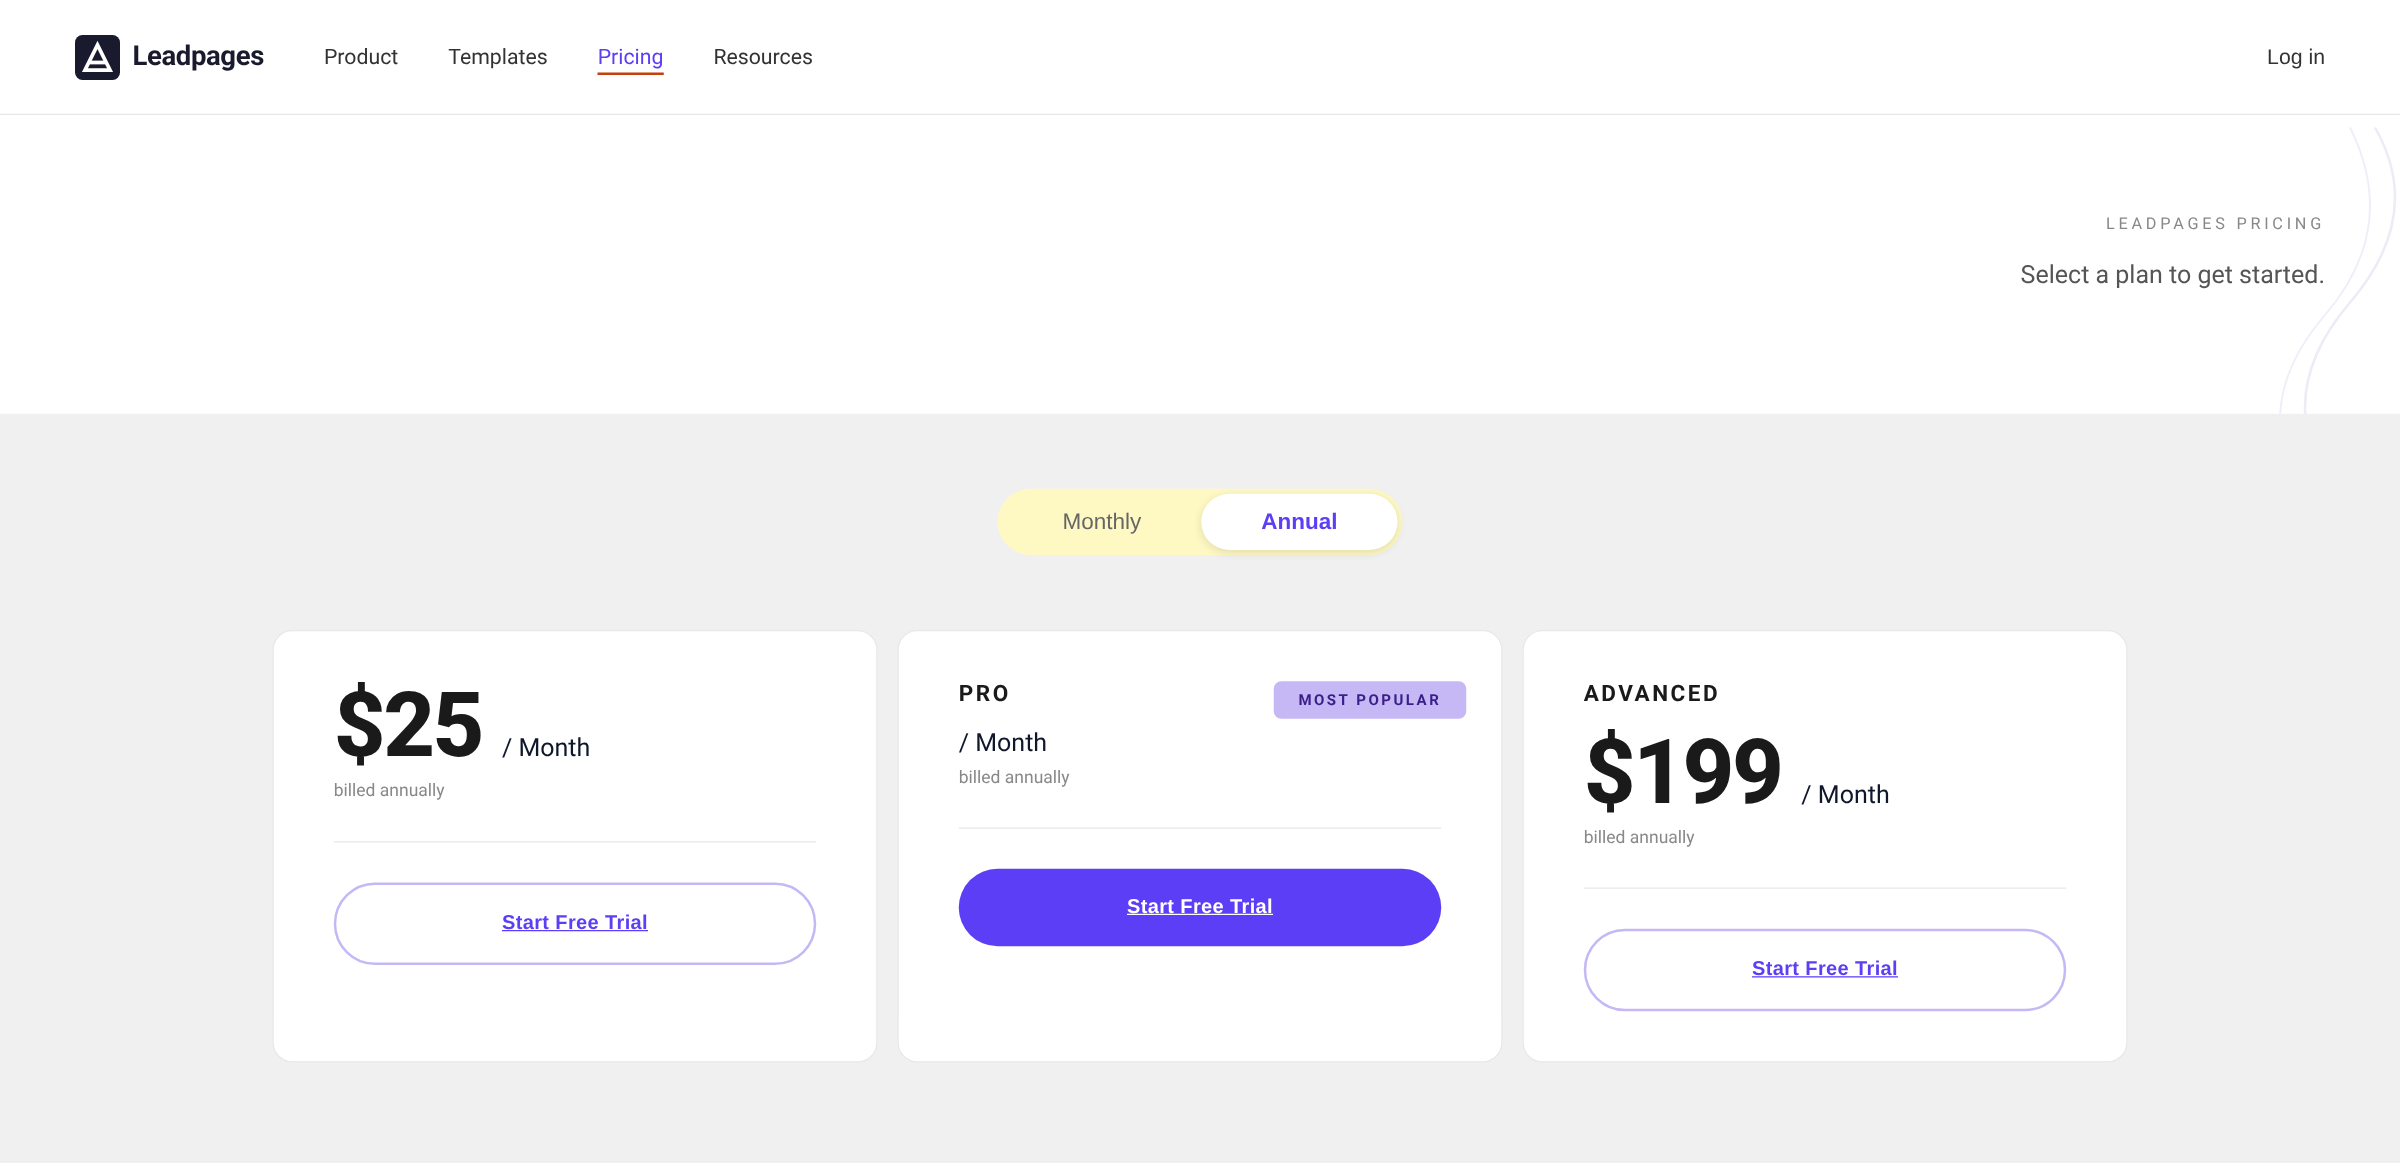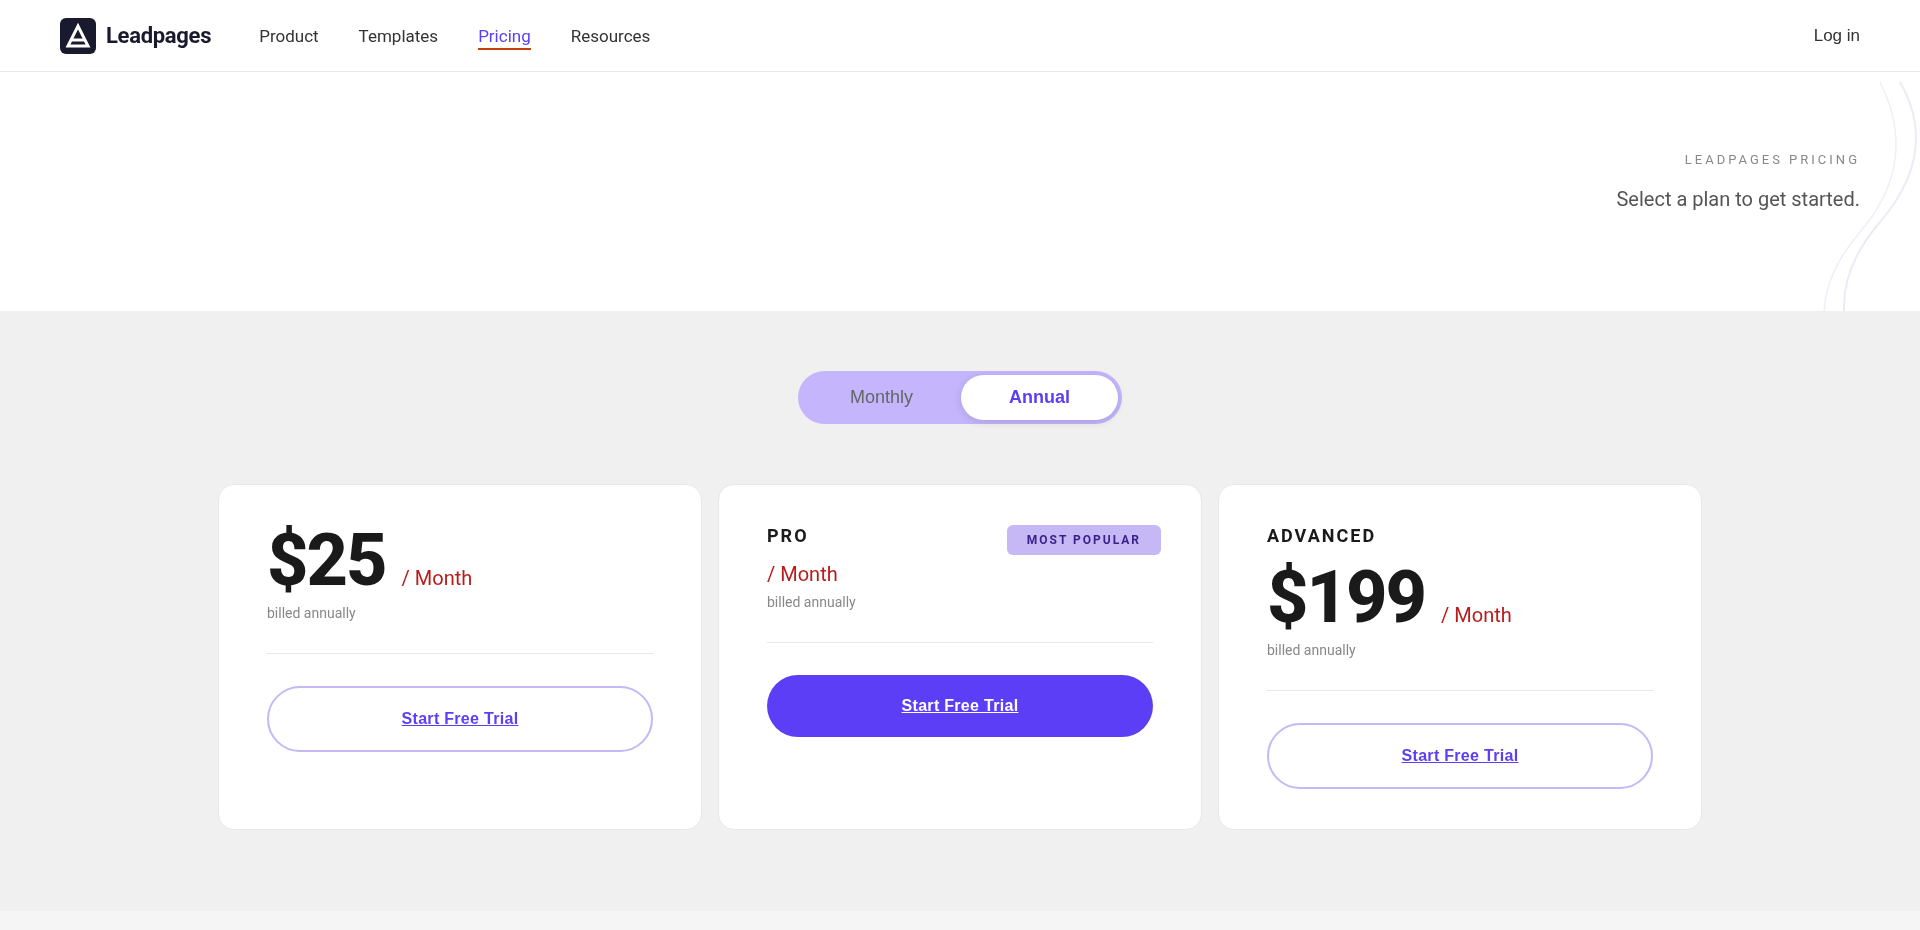--- a/index.html
+++ b/index.html
@@ -11,21 +11,21 @@
       min-height: 930px;
       overflow-x: hidden;
     }
 
     
     .navbar {
       background: #ffffff;
       display: flex;
       align-items: center;
       padding: 0 60px;
-      height: 72px;
+      height: 92px;
       border-bottom: 1px solid #e8e8e8;
       position: relative;
       z-index: 10;
     }
 
     .logo-area {
       display: flex;
       align-items: center;
       gap: 10px;
       margin-right: 48px;
@@ -120,21 +120,21 @@
     }
 
     
     .billing-toggle {
       display: flex;
       justify-content: center;
       margin-bottom: 60px;
     }
 
     .toggle-container {
-      background: #c4b5fd;
+      background: #fef9c3;
       border-radius: 50px;
       padding: 4px;
       display: flex;
       align-items: center;
     }
 
     .toggle-btn {
       padding: 12px 48px;
       border-radius: 50px;
       border: none;
@@ -187,21 +187,21 @@
       font-weight: 700;
       letter-spacing: 2px;
       color: #1a1a1a;
       text-transform: uppercase;
       margin-bottom: 16px;
     }
 
     .popular-badge {
       position: absolute;
       top: 40px;
-      right: 40px;
+      right: 28px;
       background: #c5b8f5;
       color: #3a1f8a;
       font-size: 12px;
       font-weight: 700;
       letter-spacing: 2px;
       text-transform: uppercase;
       padding: 8px 20px;
       border-radius: 6px;
     }
 
@@ -215,21 +215,21 @@
     .price-amount {
       font-size: 72px;
       font-weight: 800;
       color: #1a1a1a;
       line-height: 1;
       letter-spacing: -2px;
     }
 
     .price-period {
       font-size: 20px;
-      color: #b91c1c;
+      color: #0f172a;
       font-weight: 400;
     }
 
     .billed-note {
       font-size: 14px;
       color: #888;
       margin-bottom: 32px;
     }
 
     .divider {

